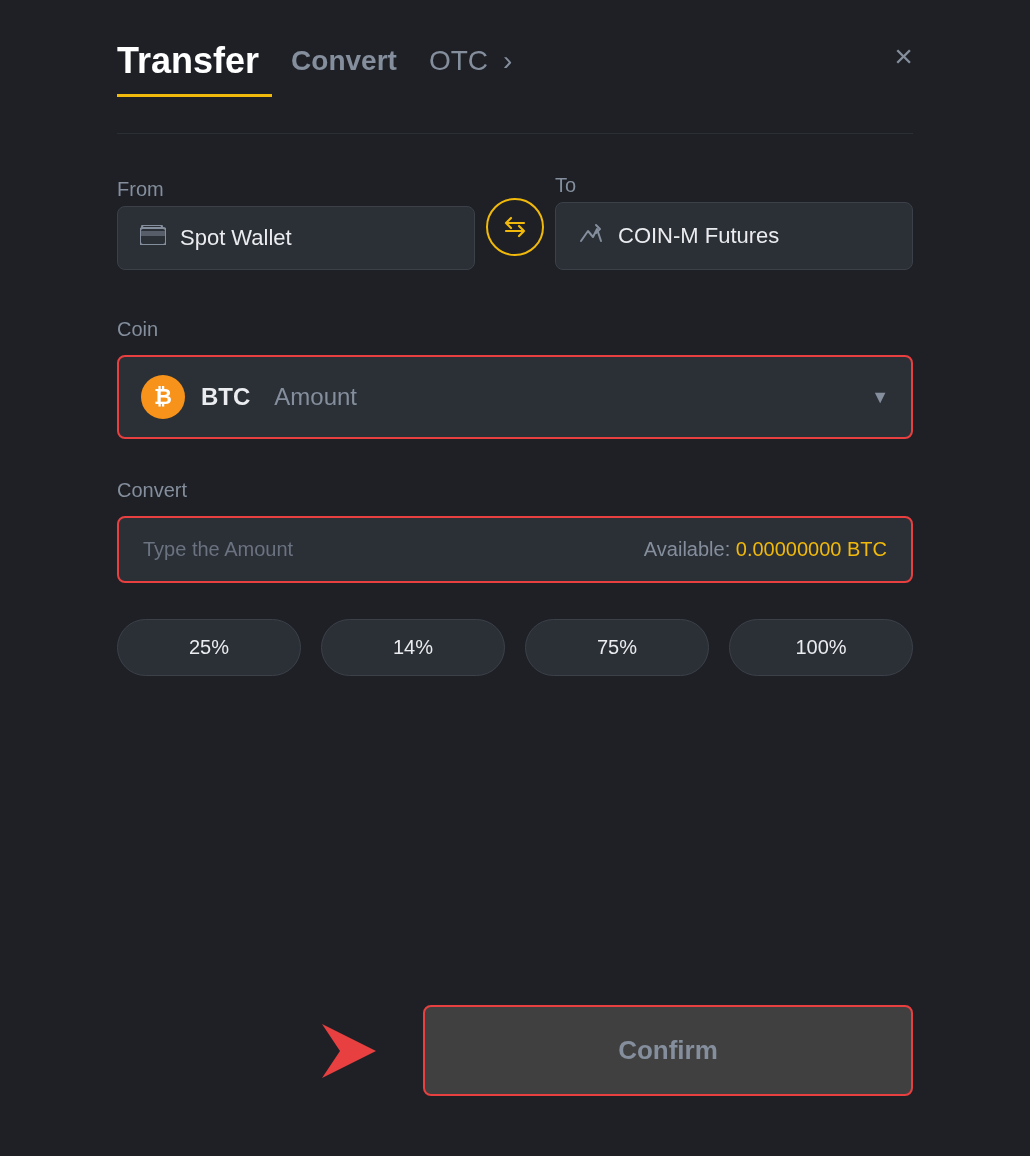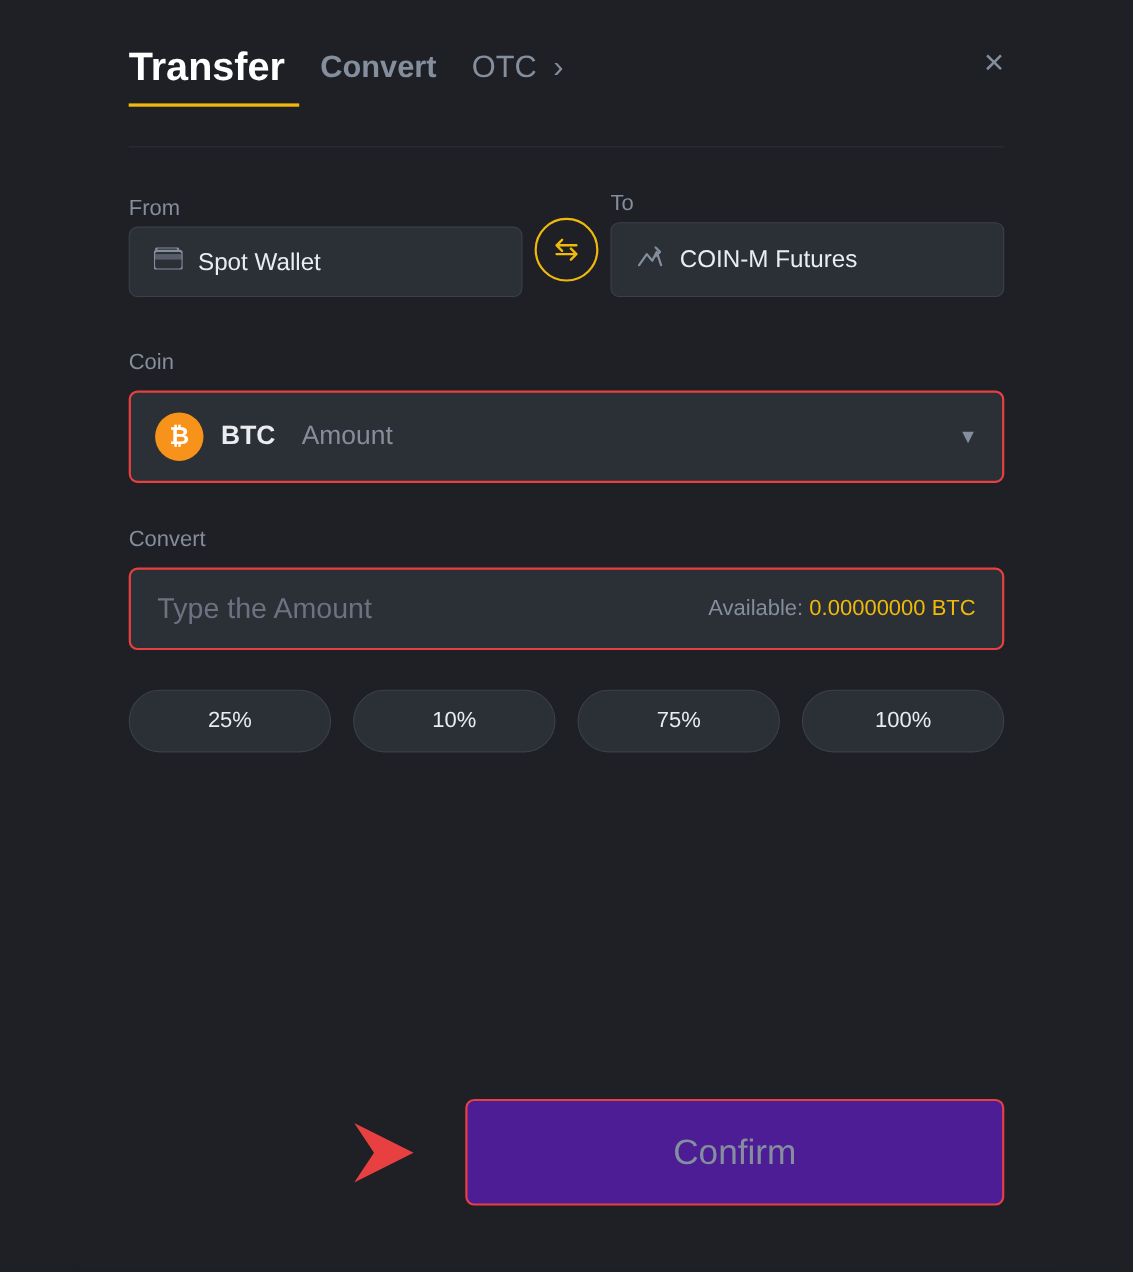--- a/index.html
+++ b/index.html
@@ -221,21 +221,21 @@
       padding: 20px 24px;
       display: flex;
       align-items: center;
       justify-content: space-between;
     }
 
     .amount-input {
       background: transparent;
       border: none;
       outline: none;
-      font-size: 26px;
+      font-size: 20px;
       color: #6b7280;
       flex: 1;
       font-family: inherit;
     }
 
     .amount-input::placeholder {
       color: #6b7280;
     }
 
     .available-text {
@@ -281,26 +281,26 @@
     .arrow-container {
       position: absolute;
       right: 510px;
       display: flex;
       align-items: center;
     }
 
     .confirm-btn {
       width: 490px;
       padding: 28px 0;
-      background: #4c1d95;
+      background: #404040;
       border: 2px solid #e84040;
       border-radius: 8px;
       color: #848e9c;
-      font-size: 32px;
-      font-weight: 400;
+      font-size: 26px;
+      font-weight: 700;
       cursor: pointer;
       text-align: center;
     }
 
     
     .arrow-svg {
       width: 90px;
       height: 90px;
     }
   </style>
@@ -376,21 +376,21 @@
       <input class="amount-input" type="text" placeholder="Type the Amount" style="">
       <span class="available-text">
         <span>Available:</span>
         <span class="available-amount">0.00000000 BTC</span>
       </span>
     </div>
   </div>
 
   <div class="percent-buttons">
     <button class="percent-btn">25%</button>
-    <button class="percent-btn">10%</button>
+    <button class="percent-btn">14%</button>
     <button class="percent-btn">75%</button>
     <button class="percent-btn">100%</button>
   </div>
 
   <div class="confirm-section">
 
     <div class="arrow-container">
       <svg class="arrow-svg" viewBox="0 0 100 100" fill="none">
         <polygon points="10,20 70,50 10,80 30,50" fill="#e84040"></polygon>
       </svg>

